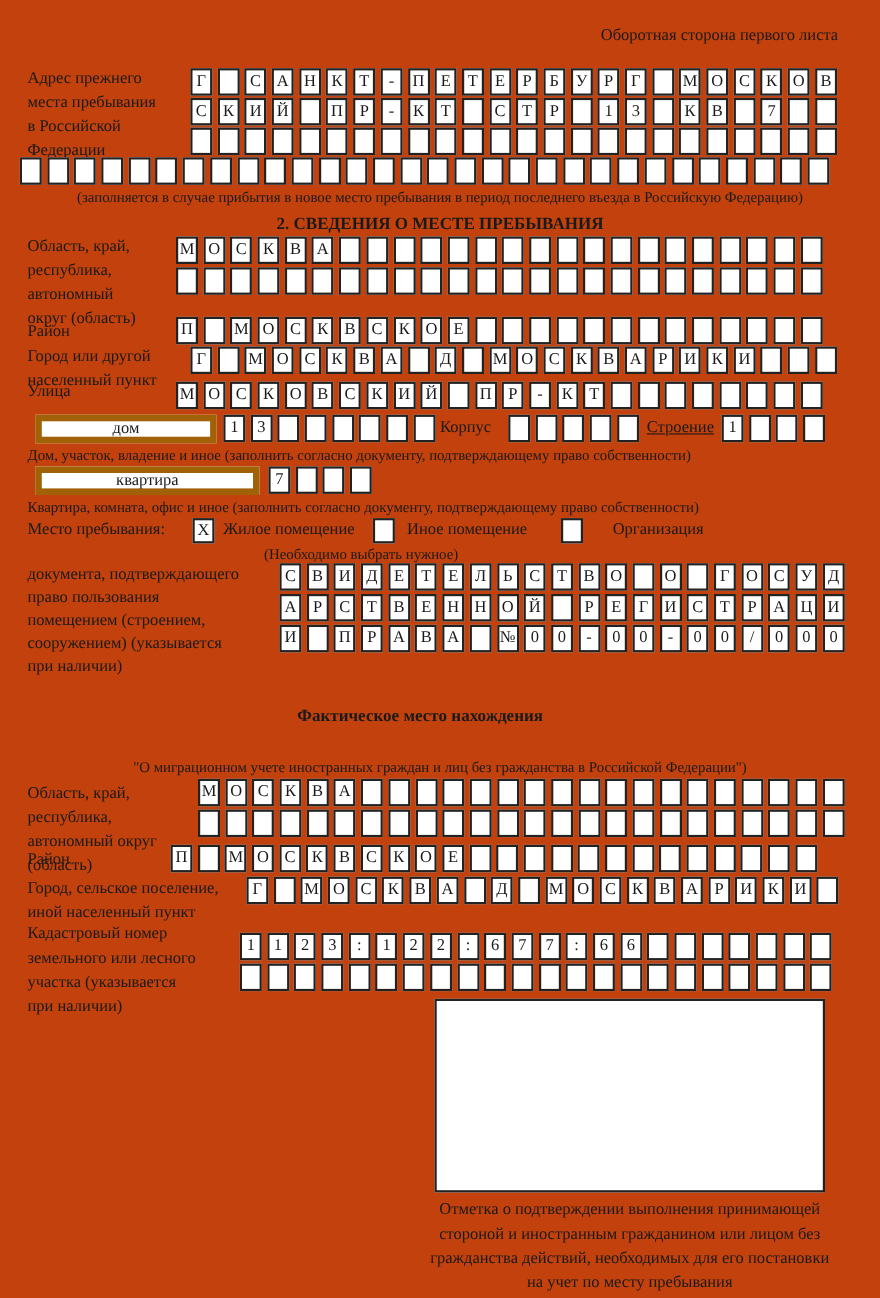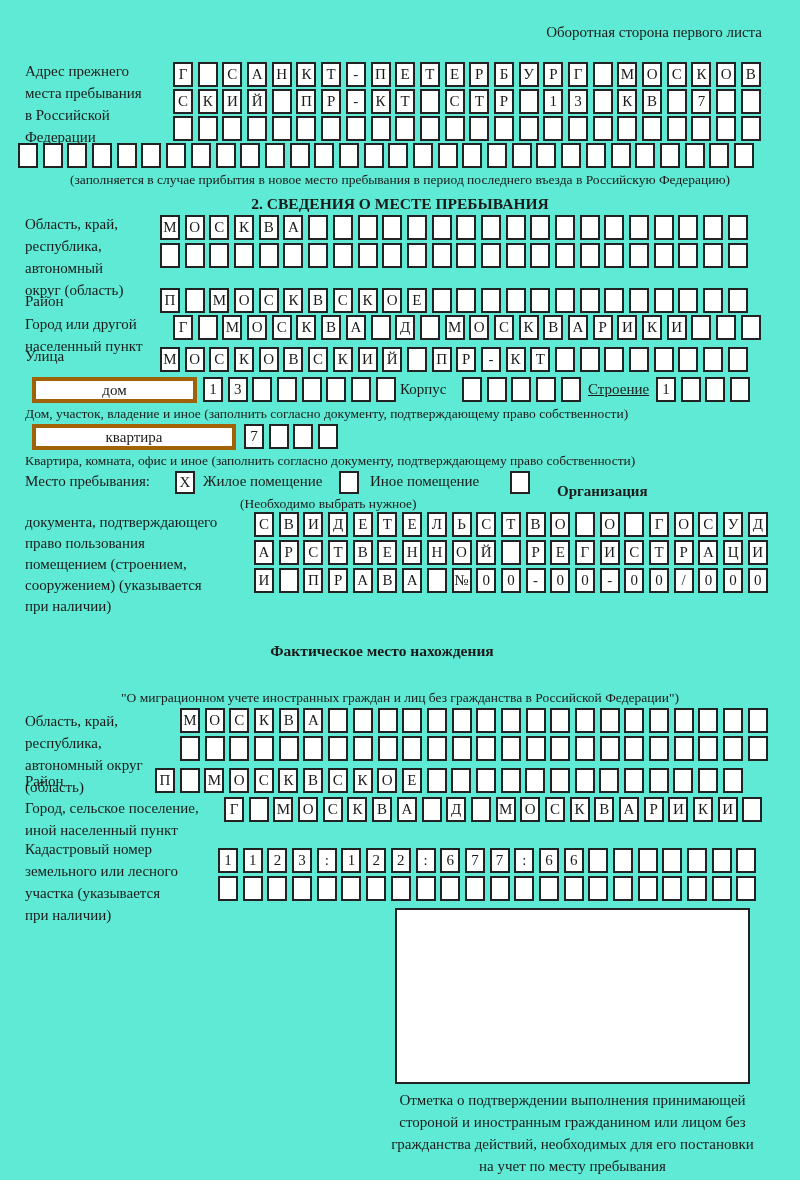--- a/index.html
+++ b/index.html
@@ -1,34 +1,34 @@
 <!DOCTYPE html>
 <html><head>
 <meta charset="utf-8">
 <style>
   html,body{margin:0;padding:0;background:#ffffff;}
   #page{
-    position:relative;width:800px;height:1180px;background:#5eead4;
+    position:relative;width:800px;height:1180px;background:#c2410c;
     font-family:"Liberation Serif","DejaVu Serif",serif;color:#1a1a1a;overflow:hidden;
   }
   .abs{position:absolute;}
   .row{position:absolute;display:flex;gap:4.7px;}
   .cell{
     width:20px;height:25px;box-sizing:border-box;border:2px solid #222;
     display:flex;align-items:center;justify-content:center;
     font-size:15px;line-height:1;background:#fff;flex:0 0 auto;
   }
   .lbl{font-size:15px;line-height:22px;}
   .lbl .lbl-line{white-space:nowrap;}
   .lbl.tight .lbl-line{line-height:21px;}
   .note{font-size:13.5px;white-space:nowrap;}
   .center{text-align:center;}
   .heading{font-weight:bold;font-size:15.5px;white-space:nowrap;}
   .widebox{
-    position:absolute;box-sizing:border-box;border:4px solid #a16207;background:#fff;
+    position:absolute;box-sizing:border-box;border:6px solid #a16207;background:#fff;
     display:flex;align-items:center;justify-content:center;font-size:15px;height:26px;
   }
   .chk{
     position:absolute;width:20px;height:23px;box-sizing:border-box;border:2px solid #222;
     display:flex;align-items:center;justify-content:center;font-size:15px;background:#fff;
   }
   .inline-lbl{position:absolute;font-size:15px;white-space:nowrap;}
   #stamp-box{position:absolute;left:395px;top:908px;width:355px;height:176px;box-sizing:border-box;border:2px solid #222;background:#fff;}
   .caption{font-size:15px;line-height:22px;text-align:center;}
 </style>
@@ -341,21 +341,21 @@
       <div class="cell"></div>
     </div>
   <div class="abs note" style="left:25px;top:453px;">Квартира, комната, офис и иное (заполнить согласно документу, подтверждающему право собственности)</div>
 
   <div class="inline-lbl" style="left:25px;top:473px;">Место пребывания:</div>
   <div class="chk" style="left:175px;top:471px;">X</div>
   <div class="inline-lbl" style="left:203px;top:473px;">Жилое помещение</div>
   <div class="chk" style="left:339px;top:471px;"></div>
   <div class="inline-lbl" style="left:370px;top:473px;">Иное помещение</div>
   <div class="chk" style="left:510px;top:471px;"></div>
-  <div class="inline-lbl" style="left:557px;top:483px;font-weight:bold;">Организация</div>
+  <div class="inline-lbl" style="left:557px;top:473px;">Организация</div>
   <div class="abs note" style="left:240px;top:496px;">(Необходимо выбрать нужное)</div>
 
   <div class="abs lbl tight" style="left:25px;top:512px;">
       <div class="lbl-line">документа, подтверждающего</div>
       <div class="lbl-line">право пользования</div>
       <div class="lbl-line">помещением (строением,</div>
       <div class="lbl-line">сооружением) (указывается</div>
       <div class="lbl-line">при наличии)</div>
     </div>
   <div class="row" style="left:254px;top:512px;">

